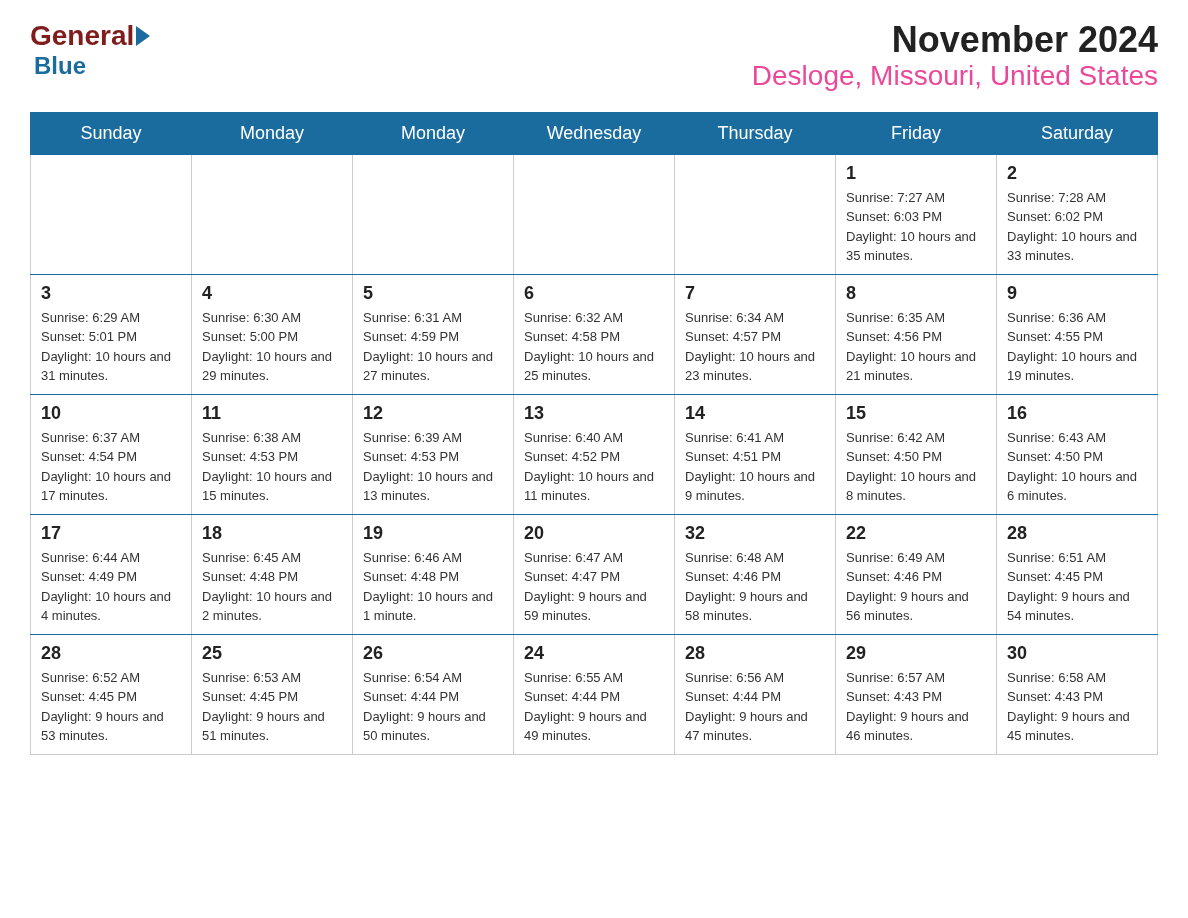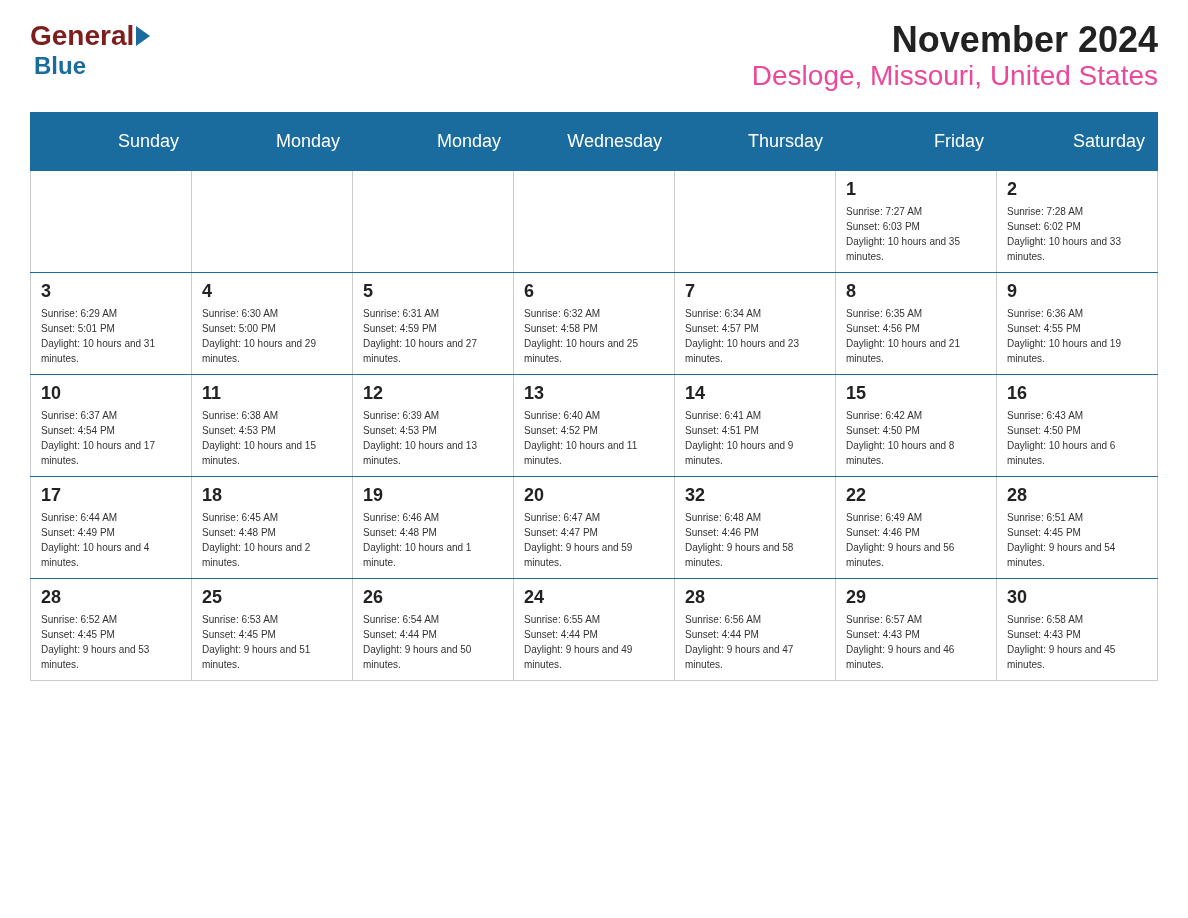--- a/index.html
+++ b/index.html
@@ -64,42 +64,42 @@
     .calendar {
       width: 100%;
       border-collapse: collapse;
       border: 1.5px solid #1a6b9e;
     }
     .calendar th {
       background-color: #1a6b9e;
       color: #fff;
       font-size: 18px;
       font-weight: normal;
-      padding: 18px 12px;
-      text-align: right;
+      padding: 10px 12px;
+      text-align: center;
       border: 1px solid #1a6b9e;
     }
     .calendar td {
       vertical-align: top;
       padding: 8px 10px;
       border: 1px solid #ccc;
       width: 14.28%;
       min-height: 110px;
       font-size: 13px;
       color: #333;
     }
     .day-number {
       font-size: 18px;
       font-weight: bold;
       color: #222;
       display: block;
       margin-bottom: 4px;
     }
     .day-info {
-      font-size: 10px;
+      font-size: 13px;
       color: #333;
       line-height: 1.5;
     }
     .empty-cell {
       background: #fff;
     }
     tr:not(:last-child) td {
       border-bottom: 1.5px solid #1a6b9e;
     }
   </style>

